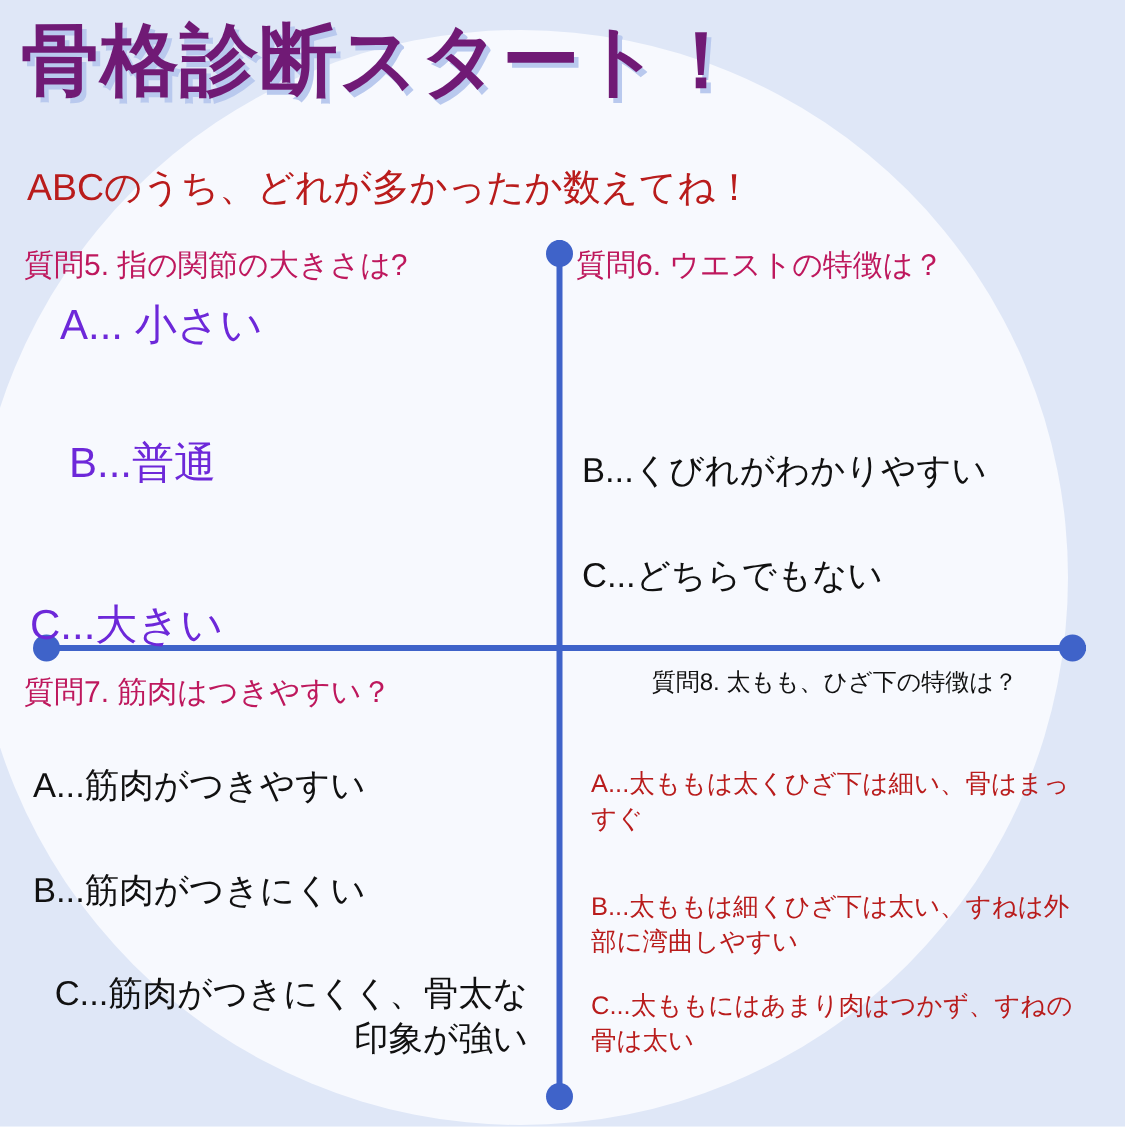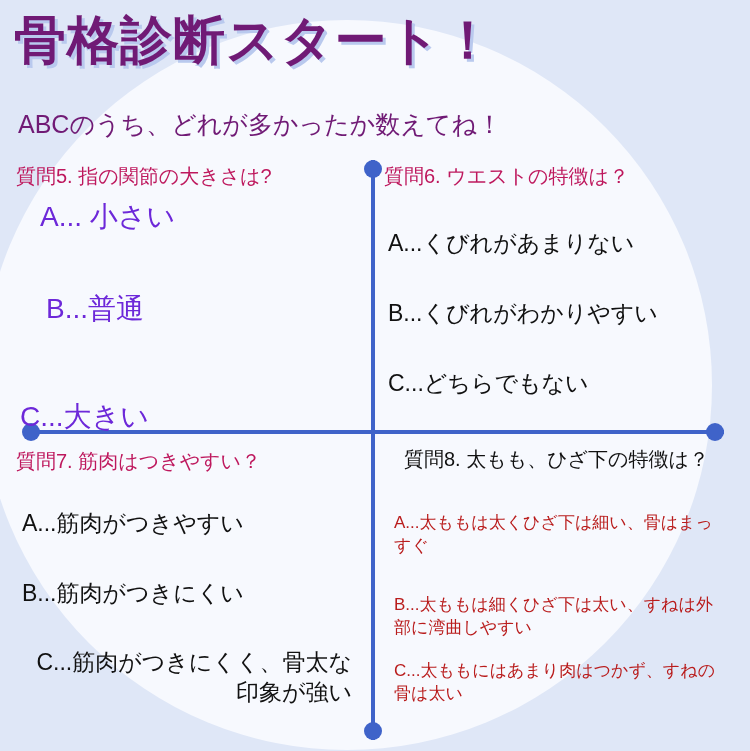--- a/index.html
+++ b/index.html
@@ -46,21 +46,21 @@
     color: #701a75;
     letter-spacing: 1px;
     text-shadow: 3px 3px 0 #b9c9ee;
     white-space: nowrap;
   }
   .subtitle {
     position: absolute;
     left: 18px;
     top: 108px;
     font-size: 25px;
-    color: #701a75;
+    color: #b91c1c;
     white-space: nowrap;
   }
   
   .v-line {
     position: absolute;
     left: 371px;
     top: 160px;
     width: 4px;
     height: 580px;
     background: #3f63c9;
@@ -86,21 +86,21 @@
   .dot-bot   { left: 364px; top: 722px; }
 
   .q-head {
     position: absolute;
     font-size: 20px;
     color: #be185d;
     white-space: nowrap;
   }
   .q-head-wrap {
     position: absolute;
-    font-size: 20px;
+    font-size: 16px;
     color: #111111;
     text-align: center;
     line-height: 1.3;
   }
   .opt-lg {
     position: absolute;
     font-size: 28px;
     color: #6d28d9;
     white-space: nowrap;
   }
@@ -162,21 +162,20 @@
     <div class="dot dot-right"></div>
     <div class="dot dot-top"></div>
     <div class="dot dot-bot"></div>
 
     <div class="q-head" id="q5-head">質問5. 指の関節の大きさは?</div>
     <div class="opt-lg" id="q5-a">A... 小さい</div>
     <div class="opt-lg" id="q5-b">B...普通</div>
     <div class="opt-lg" id="q5-c">C...大きい</div>
 
     <div class="q-head" id="q6-head">質問6. ウエストの特徴は？</div>
-    <div class="opt-md" id="q6-a">A...くびれがあまりない</div>
     <div class="opt-md" id="q6-b">B...くびれがわかりやすい</div>
     <div class="opt-md" id="q6-c">C...どちらでもない</div>
 
     <div class="q-head" id="q7-head">質問7. 筋肉はつきやすい？</div>
     <div class="opt-md" id="q7-a">A...筋肉がつきやすい</div>
     <div class="opt-md" id="q7-b">B...筋肉がつきにくい</div>
     <div class="opt-md-wrap" id="q7-c">C...筋肉がつきにくく、骨太な印象が強い</div>
 
     <div class="q-head-wrap" id="q8-head">質問8. 太もも、ひざ下の特徴は？</div>
     <div class="opt-sm" id="q8-a">A...太ももは太くひざ下は細い、骨はまっすぐ</div>

